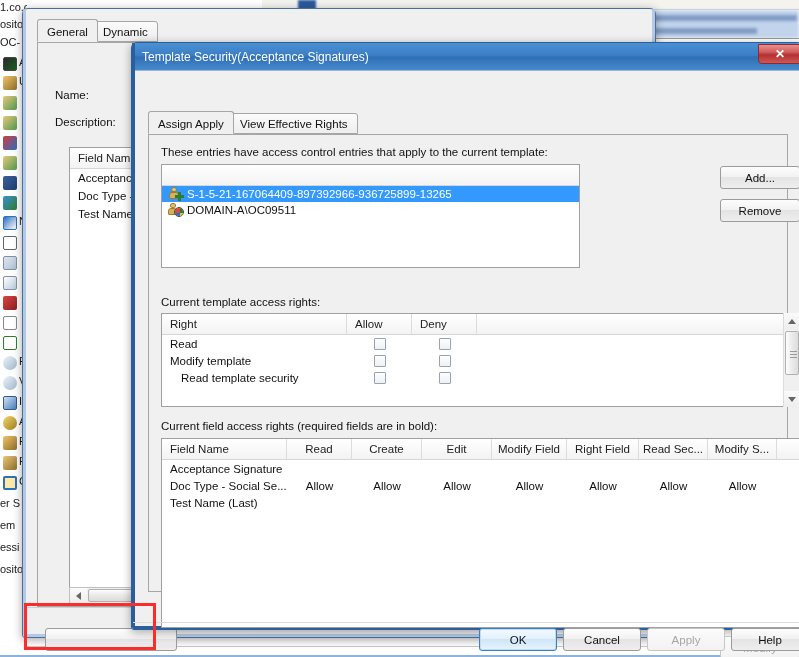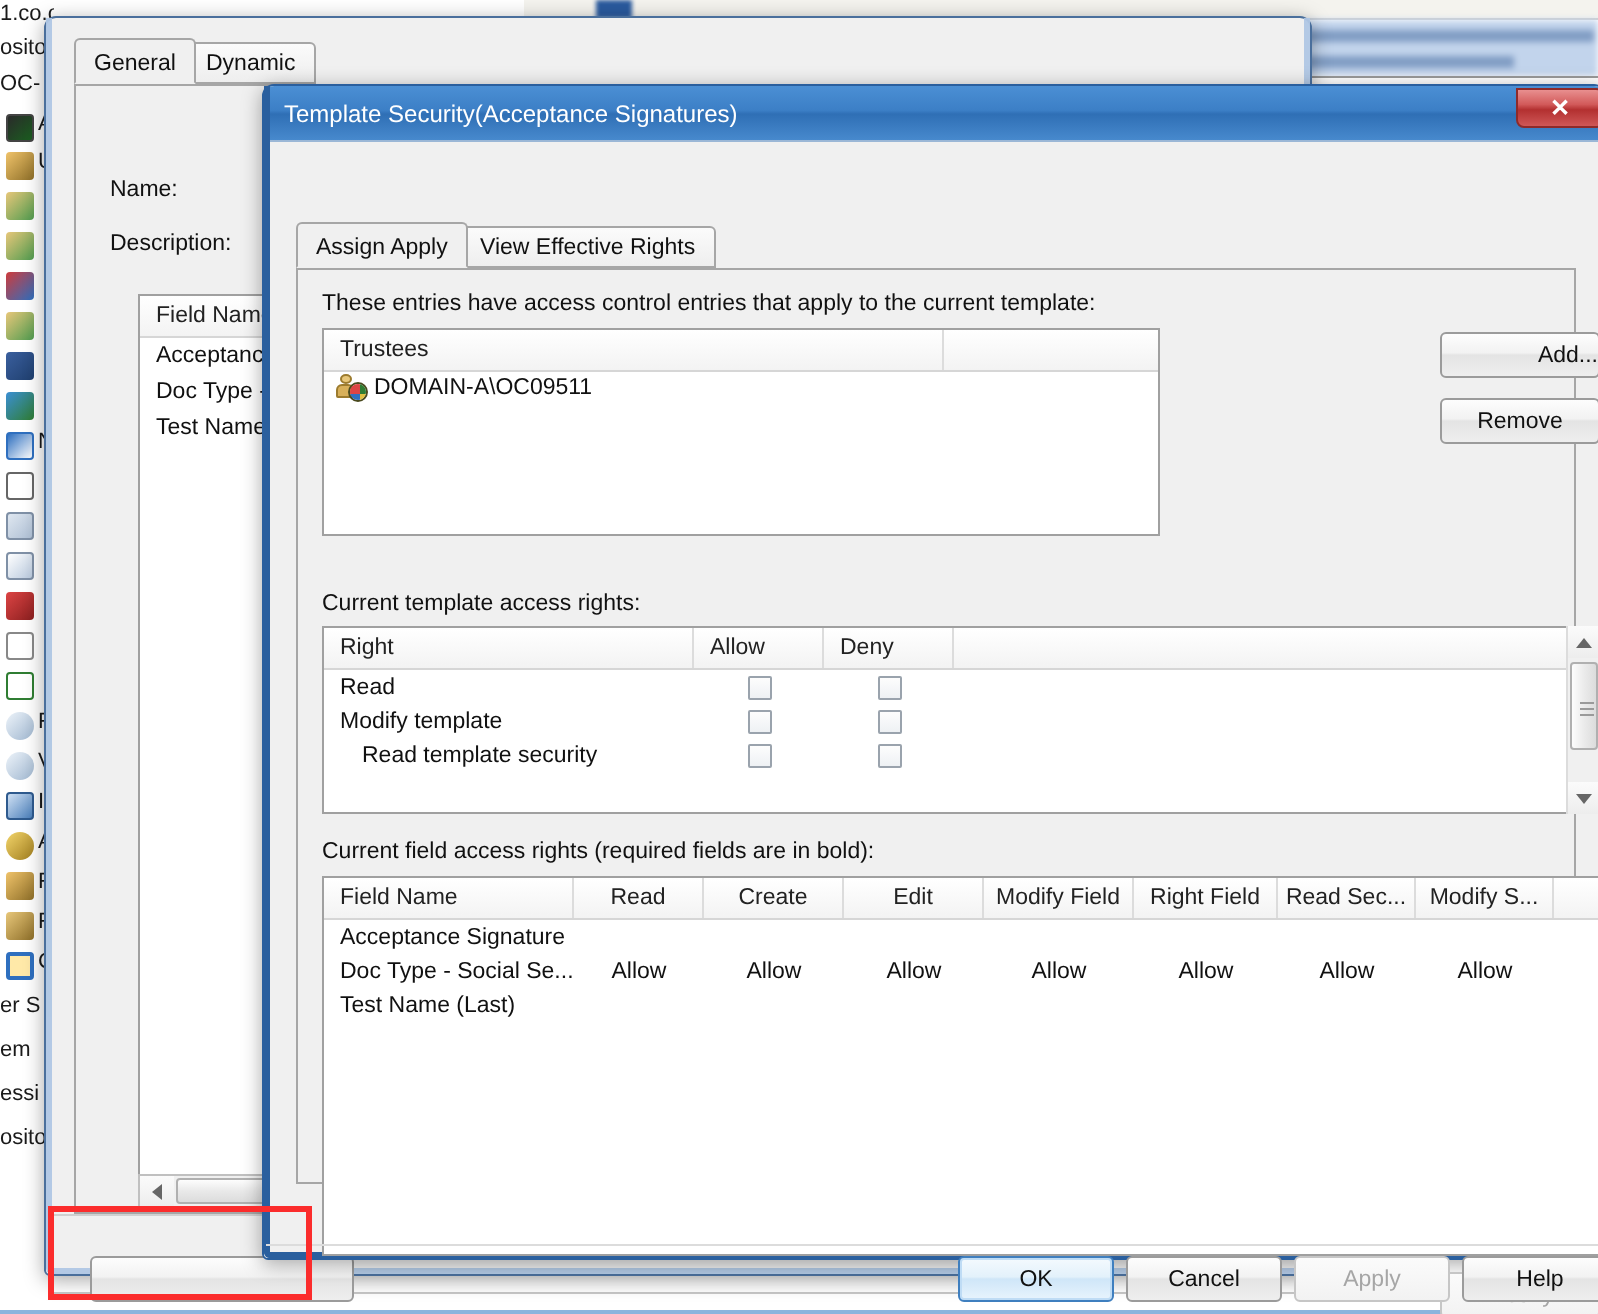--- a/index.html
+++ b/index.html
@@ -402,42 +402,52 @@
           <span>View Effective Rights</span>
         </div>
       </div>
 
       <div class="tabpanel" style="left:16px; top:63px; width:640px; height:458px;"></div>
 
       <span class="lbl" style="left:29px; top:75px;">These entries have access control entries that apply to the current template:</span>
 
       <div class="listbox" style="left:29px; top:93px; width:419px; height:104px;">
         <div class="lv-header">
-          <div class="lv-th" style="width:310px;">Trustees</div>
           <div class="lv-th" style="width:107px; border-right:none;"></div>
         </div>
 
+        <div class="trustee-row sel" style="width:100%;">
+          <span class="ico-user">
+            <i class="head"></i>
+              <i class="body"></i>
+            <span class="plus">
+                <i class="h"></i>
+                <i class="v"></i>
+              </span>
+          </span>
+          <span class="t-name">S-1-5-21-167064409-897392966-936725899-13265</span>
+        </div>
 
 
         <div class="trustee-row">
           <span class="ico-dom">
             <i class="head"></i>
               <i class="body"></i>
             <span class="q">
                 <s></s>
                 <s></s>
                 <s></s>
                 <s></s>
               </span>
           </span>
           <span class="t-name">DOMAIN-A\OC09511</span>
         </div>
       </div>
 
-      <div class="btn" style="left:588px; top:95px; width:80px; height:23px;justify-content:flex-end;">
+      <div class="btn" style="left:588px; top:95px; width:80px; height:23px;">
         <span>Add...</span>
       </div>
       <div class="btn" style="left:588px; top:128px; width:80px; height:23px;">
         <span>Remove</span>
       </div>
 
       <span class="lbl" style="left:29px; top:225px;">Current template access rights:</span>
 
       <div class="listbox" style="left:29px; top:242px; width:756px; height:94px;">
         <div class="lv-header">

